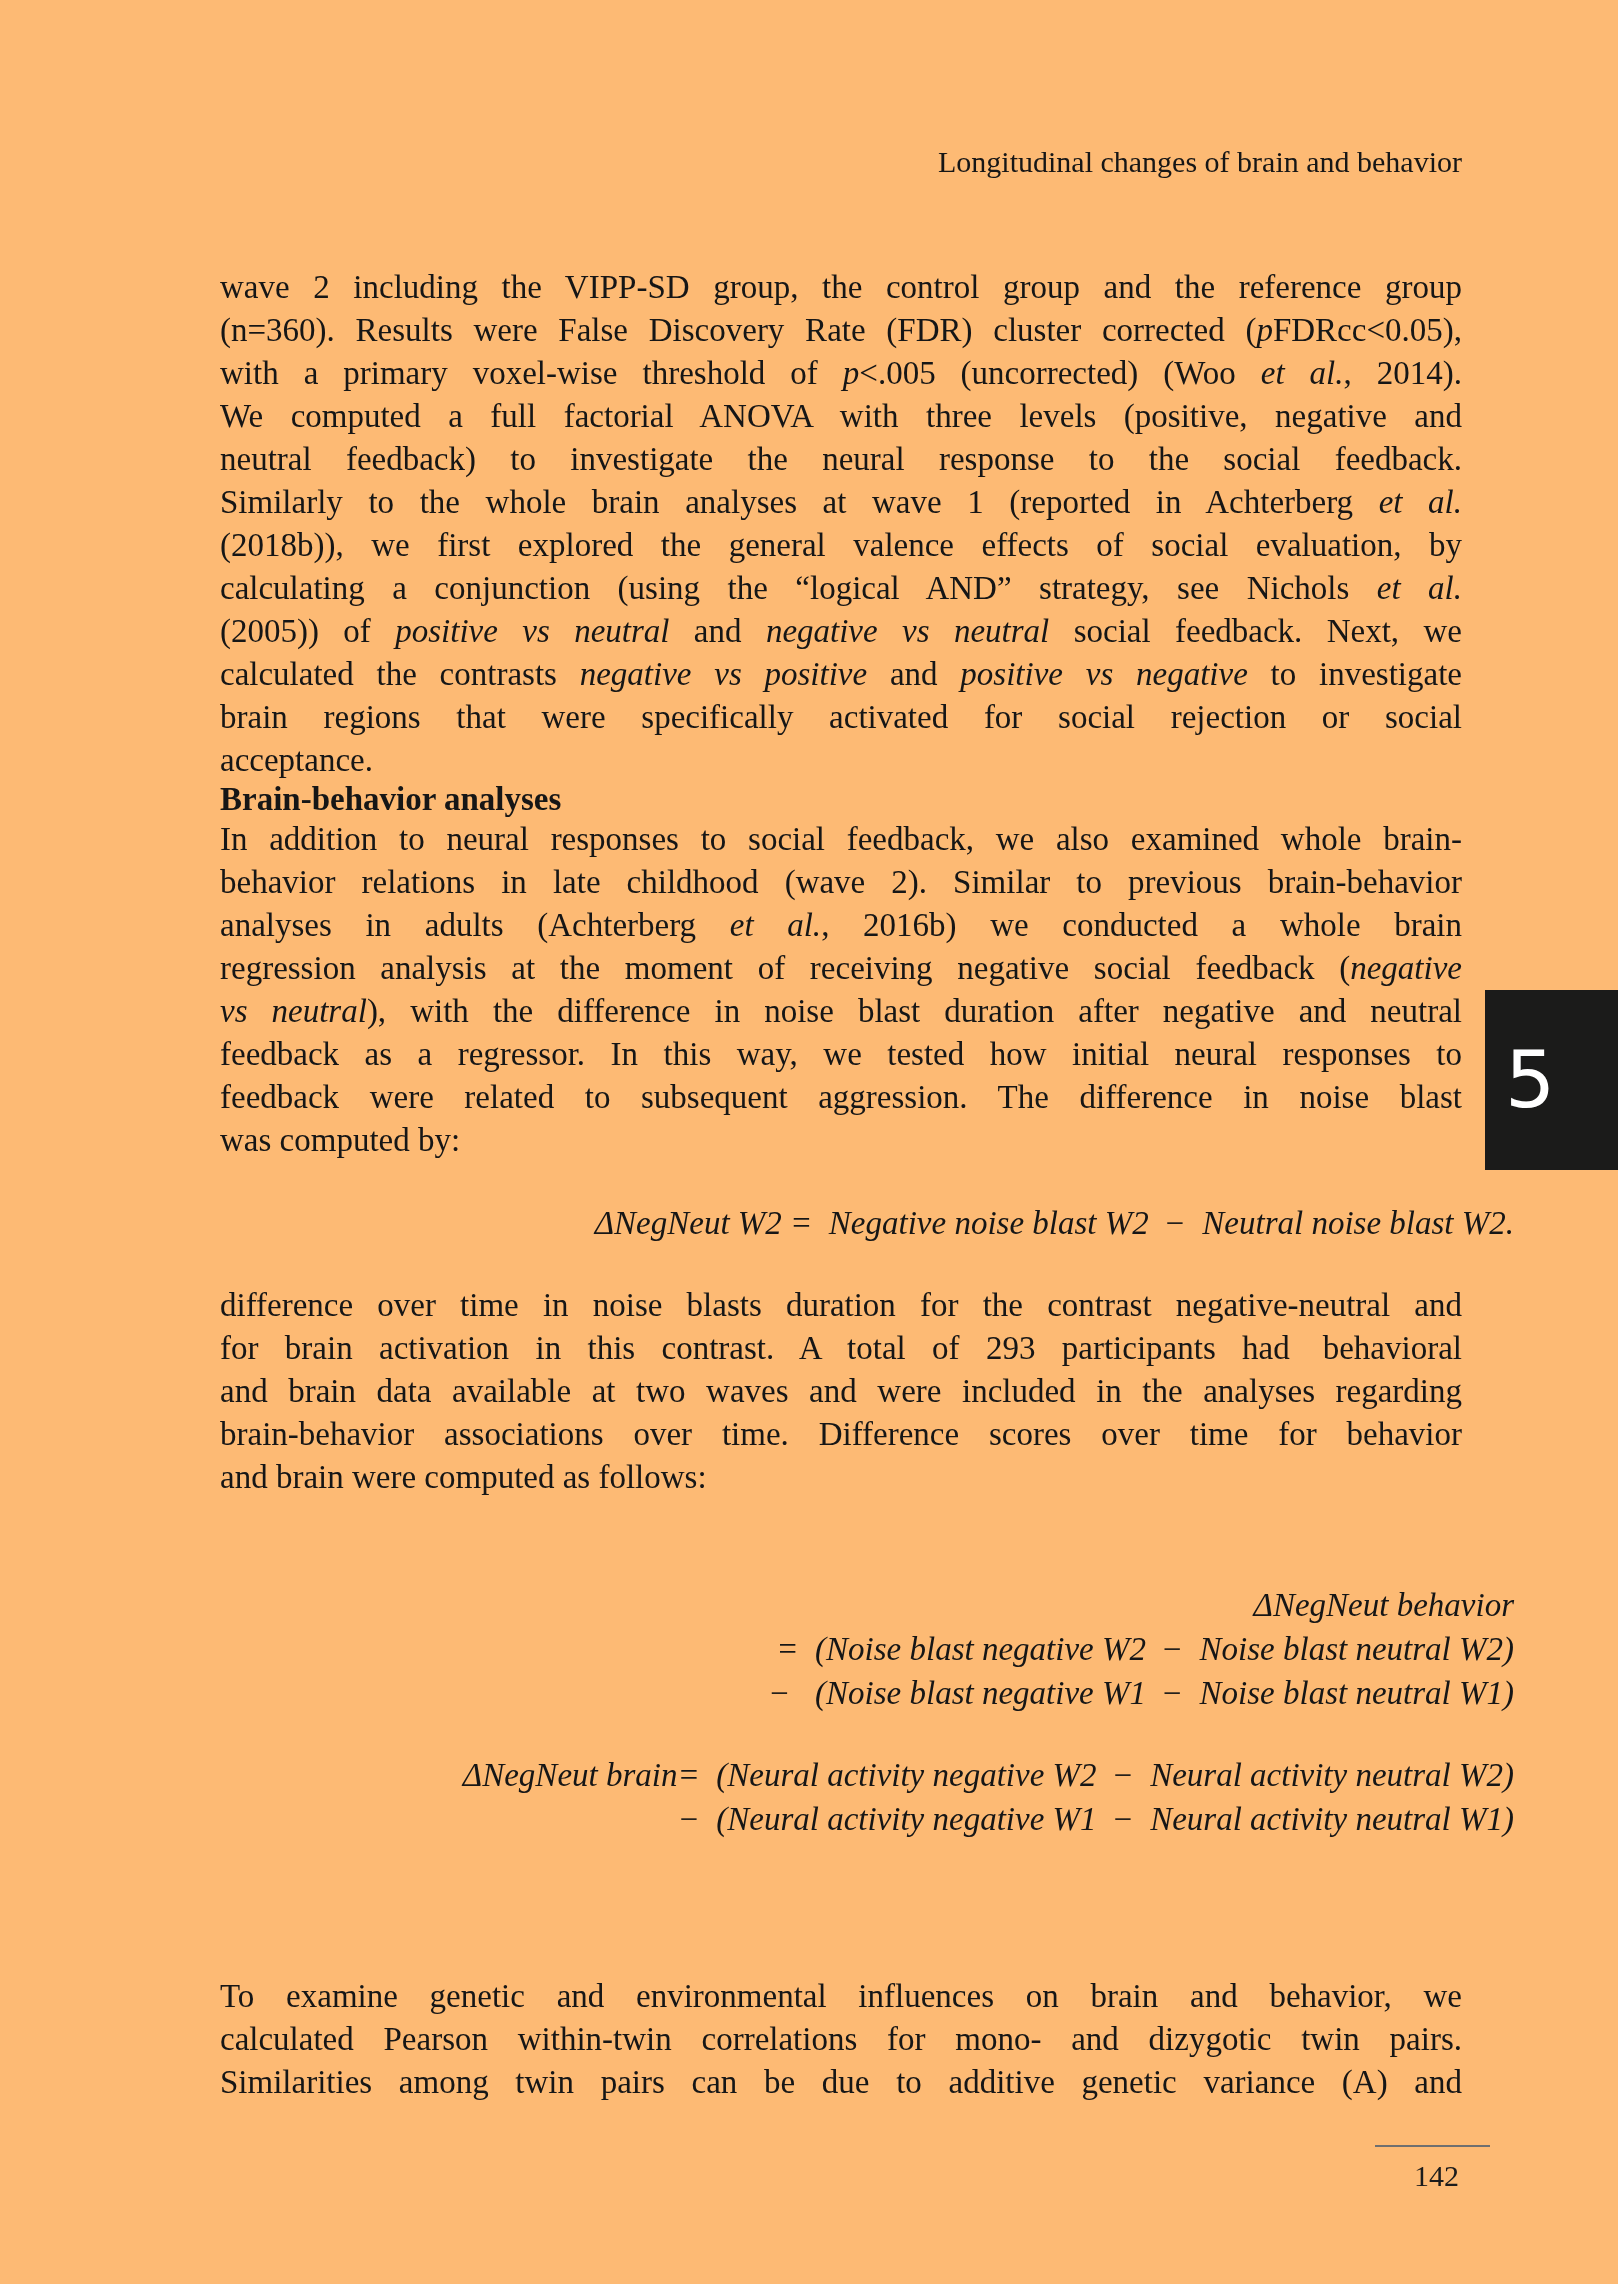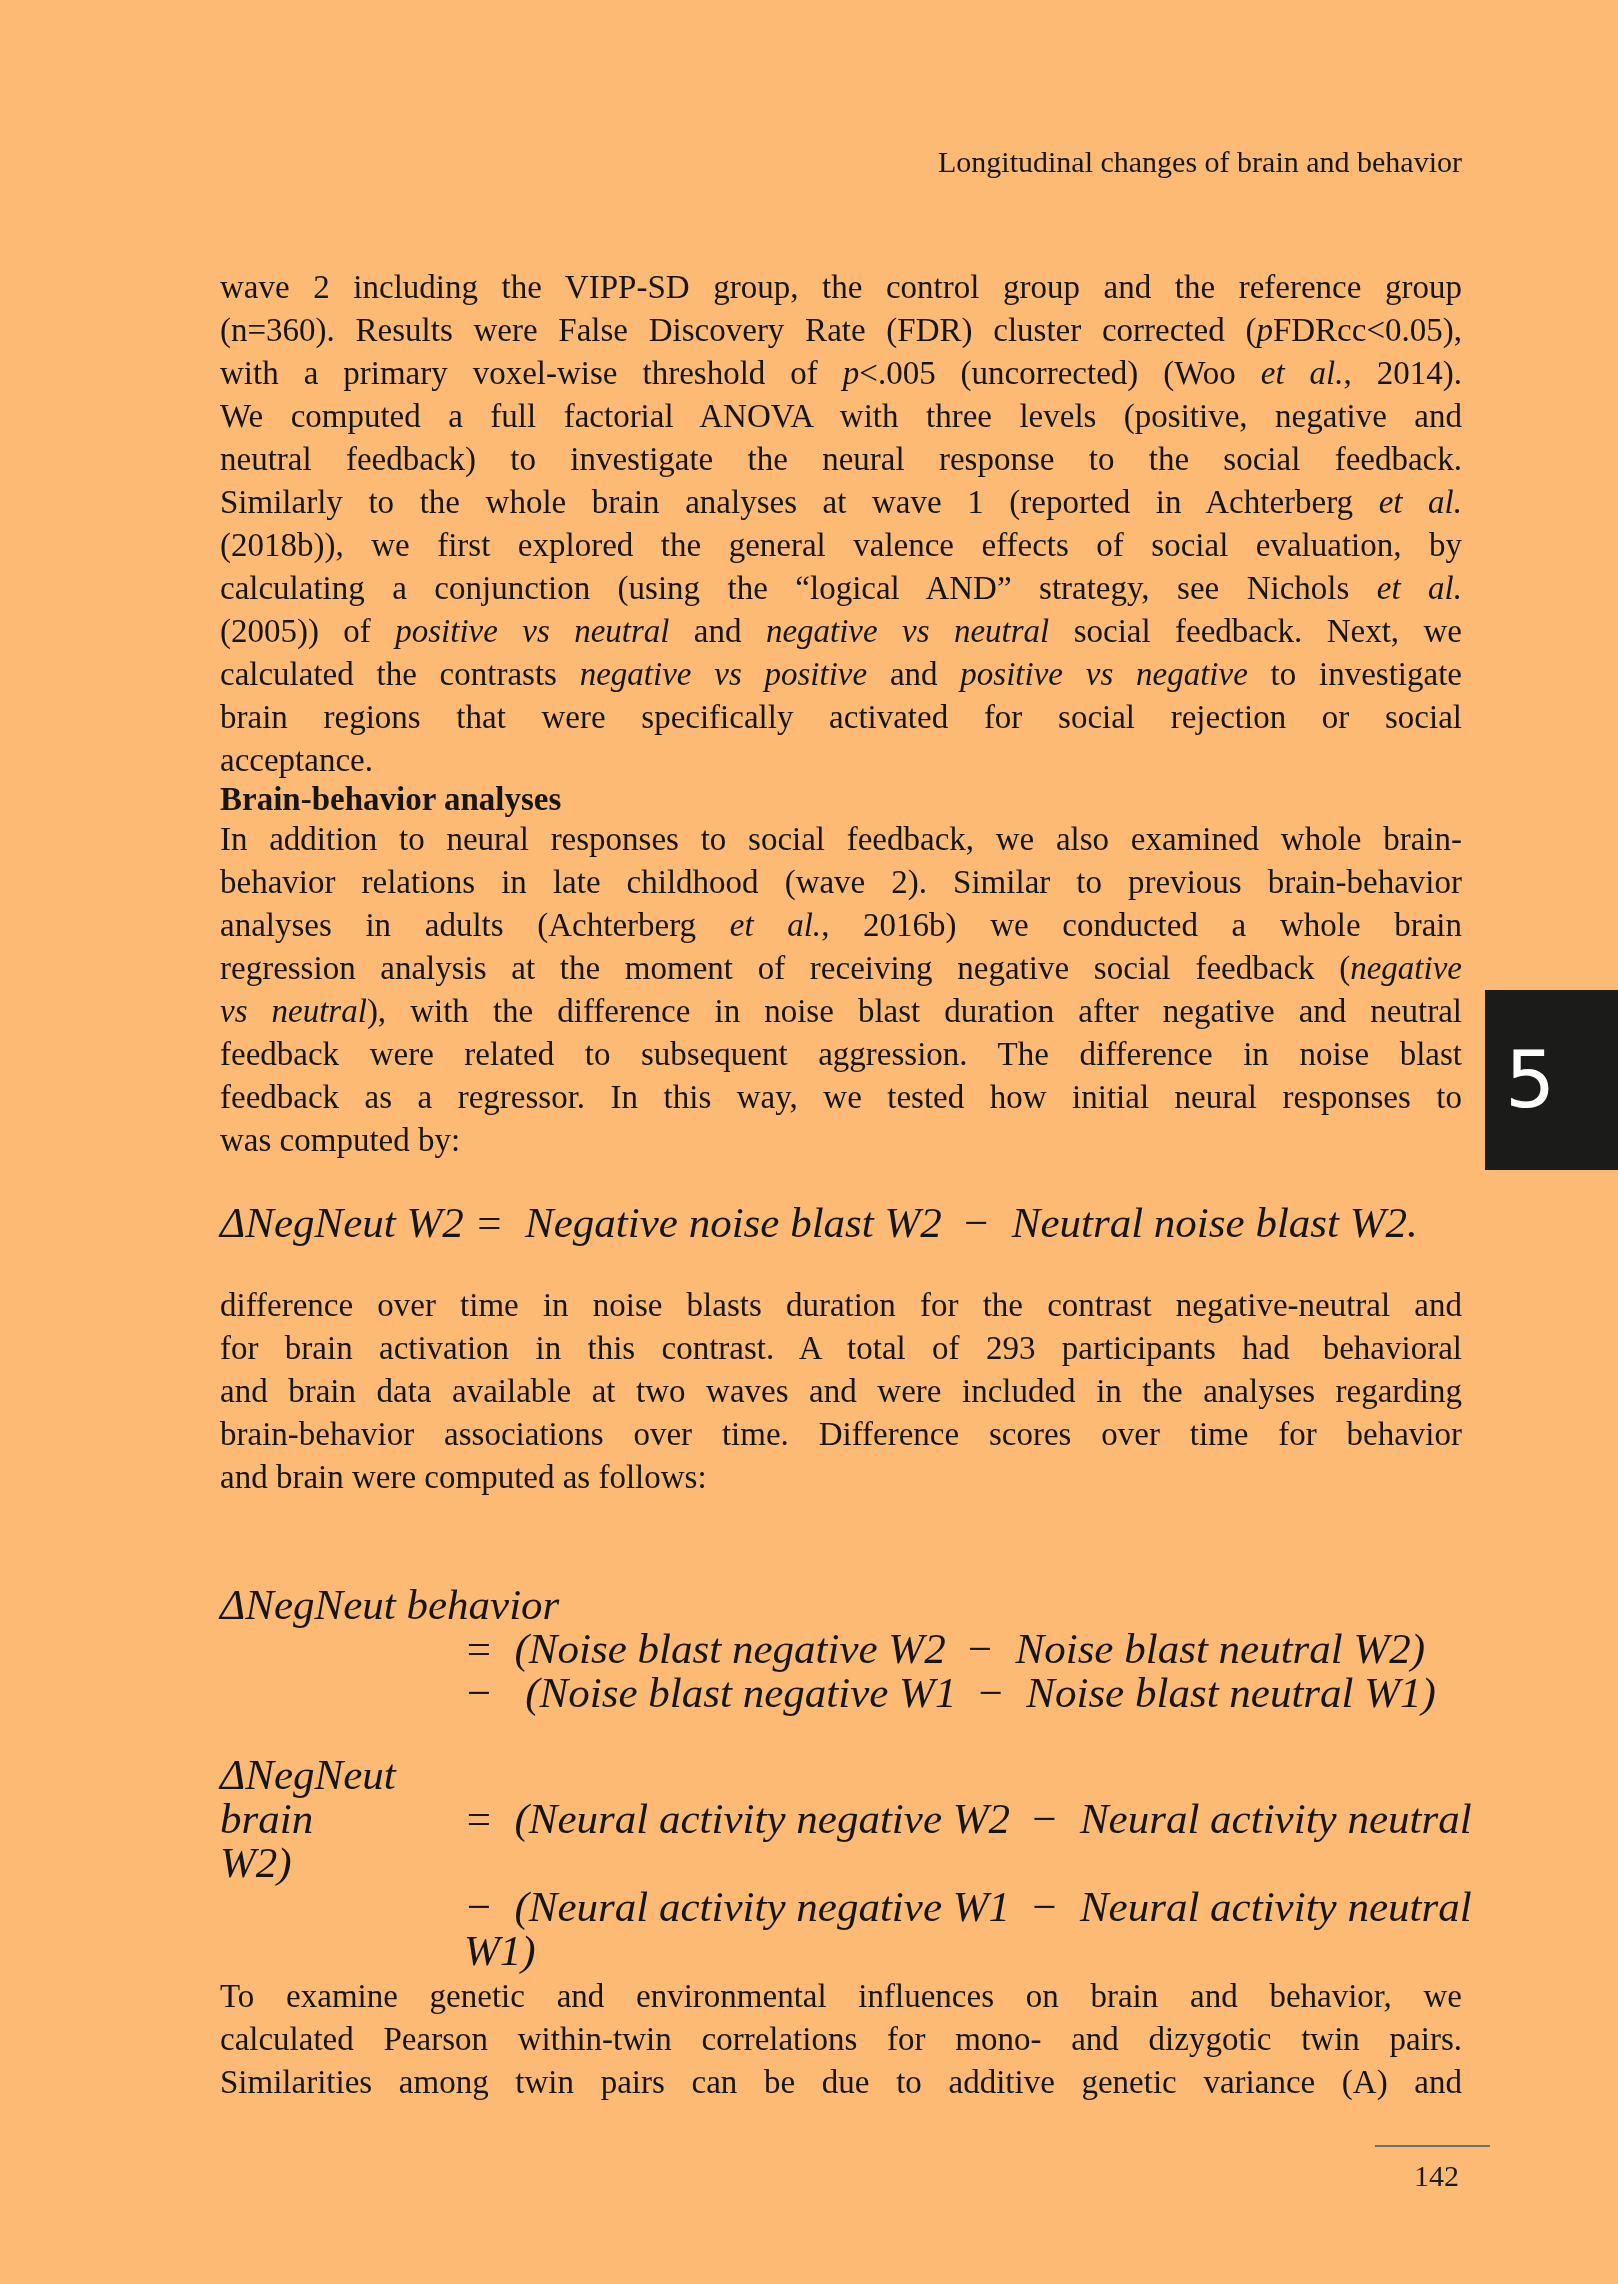--- a/index.html
+++ b/index.html
@@ -23,22 +23,23 @@
   .para {
     left: 220px; width: 1242px;
     font-size: 33px; line-height: 43px;
   }
   .tl { min-height: 43px; }
   .just { text-align: justify; text-align-last: justify; text-justify: inter-word; }
   .ind { margin-left: 244px; }
 
   .formula {
     left: 220px; width: 1294px;
-    font-size: 43px; line-height: 44px;
+    font-size: 33px; line-height: 44px;
     font-style: italic;
+    text-align: right;
   }
   .formula .tl { min-height: 44px; }
 
   .subheading {
     left: 220px; top: 778px;
     font-size: 33px; line-height: 43px;
     font-weight: bold;
   }
   .bigheading {
     left: 220px; top: 1908px;
@@ -97,22 +98,22 @@
     </div>
 
   <div class="abs subheading">Brain-behavior analyses</div>
 
   <div class="abs para" style="top:818px;">
       <div class="tl just"><span>In addition to neural responses to social feedback, we also examined whole brain-</span></div>
       <div class="tl just"><span>behavior relations in late childhood (wave 2). Similar to previous brain-behavior</span></div>
       <div class="tl just"><span>analyses in adults (Achterberg </span><i>et al.</i><span>, 2016b) we conducted a whole brain</span></div>
       <div class="tl just"><span>regression analysis at the moment of receiving negative social feedback (</span><i>negative</i></div>
       <div class="tl just"><i>vs neutral</i><span>), with the difference in noise blast duration after negative and neutral</span></div>
+      <div class="tl just"><span>feedback as a regressor. In this way, we tested how initial neural responses to</span></div>
       <div class="tl just"><span>feedback were related to subsequent aggression. The difference in noise blast</span></div>
-      <div class="tl just"><span>feedback as a regressor. In this way, we tested how initial neural responses to</span></div>
       <div class="tl"><span>was computed by:</span></div>
     </div>
 
   <div class="abs formula" style="top:1201px;">
       <div class="tl"><span>ΔNegNeut W2 = Negative noise blast W2  − Neutral noise blast W2.</span></div>
     </div>
 
   <div class="abs para" style="top:1284px;">
       <div class="tl just"><span>difference over time in noise blasts duration for the contrast negative-neutral and</span></div>
       <div class="tl just"><span>for brain activation in this contrast. A total of 293 participants had  behavioral</span></div>

